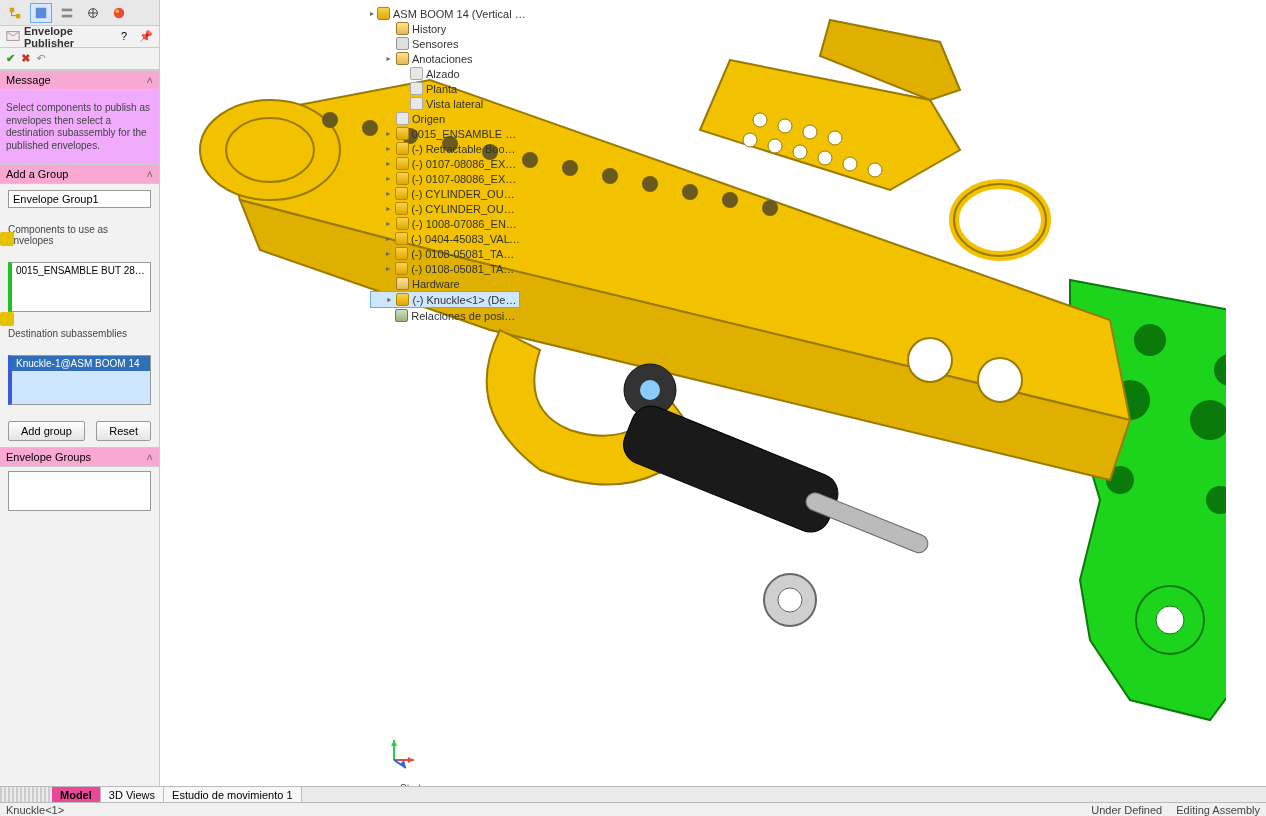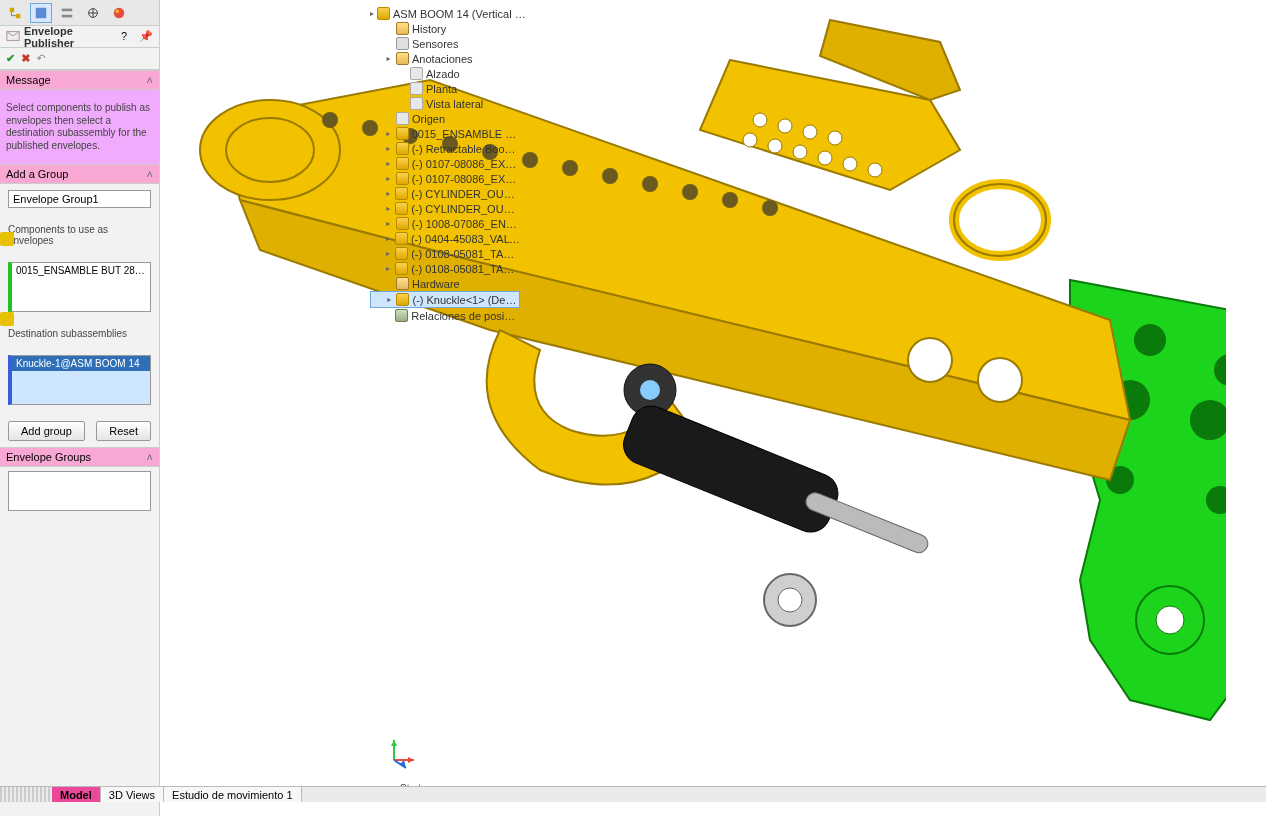--- a/index.html
+++ b/index.html
@@ -362,13 +362,20 @@
     <div class="start-lbl">Start</div>
   </div>
 
   <div class="bottom-tabs">
     <div class="spacer"></div>
     <div class="btab active">Model</div>
     <div class="btab">3D Views</div>
     <div class="btab">Estudio de movimiento 1</div>
   </div>
 
+  <div class="status-bar">
+    <span>Knuckle&lt;1&gt;</span>
+    <div class="status-right">
+      <span>Under Defined</span>
+      <span>Editing Assembly</span>
+    </div>
+  </div>
 </div>
 
 </body></html>

